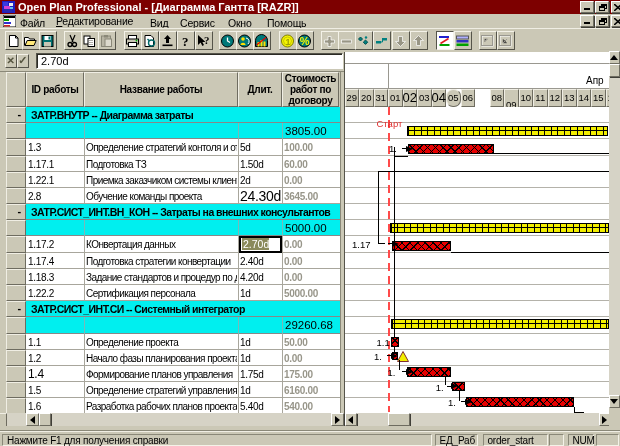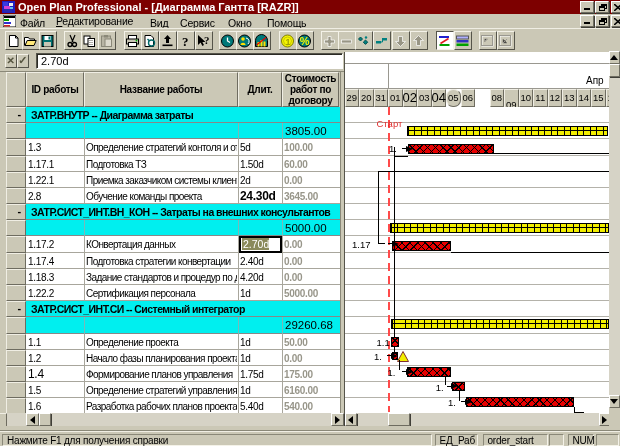--- a/index.html
+++ b/index.html
@@ -286,21 +286,21 @@
 <div class="abs" style="left:86px;top:174.72px;width:151px;height:11px;font-size:10px;letter-spacing:-0.55px;color:#000;line-height:11px;white-space:nowrap;overflow:hidden;">Приемка заказчиком системы клиенть</div>
 <div class="abs" style="left:240px;top:174.72px;width:40px;height:11px;font-size:10px;letter-spacing:-0.3px;color:#000;line-height:11px;">2d</div>
 <div class="abs" style="left:284px;top:174.72px;width:55px;height:11px;font-size:10px;letter-spacing:-0.3px;font-weight:bold;color:#98968a;line-height:11px;">0.00</div>
 <div class="abs" style="left:6px;top:187.9px;width:20px;height:16.18px;background:#cbc8b6;border-top:1px solid #f0eee4;border-left:1px solid #f0eee4;border-right:1px solid #6e6c60;border-bottom:1px solid #6e6c60;"></div>
 <div class="abs" style="left:26px;top:203.08px;width:318px;height:1px;background:#a8a69c;"></div>
 <div class="abs" style="left:84px;top:187.9px;width:1px;height:16.18px;background:#a8a69c;"></div>
 <div class="abs" style="left:238px;top:187.9px;width:1px;height:16.18px;background:#a8a69c;"></div>
 <div class="abs" style="left:282px;top:187.9px;width:1px;height:16.18px;background:#a8a69c;"></div>
 <div class="abs" style="left:28px;top:190.9px;width:55px;height:11px;font-size:10px;letter-spacing:-0.3px;color:#000;line-height:11px;">2.8</div>
 <div class="abs" style="left:86px;top:190.9px;width:151px;height:11px;font-size:10px;letter-spacing:-0.55px;color:#000;line-height:11px;white-space:nowrap;overflow:hidden;">Обучение команды проекта</div>
-<div class="abs" style="left:240px;top:190.9px;width:40px;height:11px;font-size:12px;letter-spacing:-0.3px;color:#000;line-height:11px;font-weight:bold;">24.30d</div>
+<div class="abs" style="left:240px;top:190.9px;width:40px;height:11px;font-size:14px;letter-spacing:-0.3px;color:#000;line-height:11px;">24.30d</div>
 <div class="abs" style="left:284px;top:190.9px;width:55px;height:11px;font-size:10px;letter-spacing:-0.3px;font-weight:bold;color:#98968a;line-height:11px;">3645.00</div>
 <div class="abs" style="left:6px;top:204.08px;width:20px;height:16.18px;background:#cbc8b6;border-top:1px solid #f0eee4;border-left:1px solid #f0eee4;border-right:1px solid #6e6c60;border-bottom:1px solid #6e6c60;"></div>
 <div class="abs" style="left:26px;top:204.08px;width:318px;height:16.18px;background:#00efef;border-bottom:1px solid #888;"></div>
 <div class="abs" style="left:17.5px;top:206.08px;width:10px;height:11px;font-size:11px;font-weight:bold;color:#000;line-height:11px;">-</div>
 <div class="abs" style="left:31px;top:206.08px;width:310px;height:13px;font-size:10.5px;letter-spacing:-0.55px;font-weight:bold;color:#000;line-height:13px;white-space:nowrap;overflow:hidden;">ЗАТР.СИСТ_ИНТ.ВН_КОН -- Затраты на внешних консультантов</div>
 <div class="abs" style="left:6px;top:220.26px;width:20px;height:16.18px;background:#cbc8b6;border-top:1px solid #f0eee4;border-left:1px solid #f0eee4;border-right:1px solid #6e6c60;border-bottom:1px solid #6e6c60;"></div>
 <div class="abs" style="left:26px;top:220.26px;width:318px;height:16.18px;background:#00efef;border-bottom:1px solid #888;"></div>
 <div class="abs" style="left:84px;top:220.26px;width:1px;height:16.18px;background:#7ab8b8;"></div>
 <div class="abs" style="left:238px;top:220.26px;width:1px;height:16.18px;background:#7ab8b8;"></div>
 <div class="abs" style="left:282px;top:220.26px;width:1px;height:16.18px;background:#7ab8b8;"></div>

